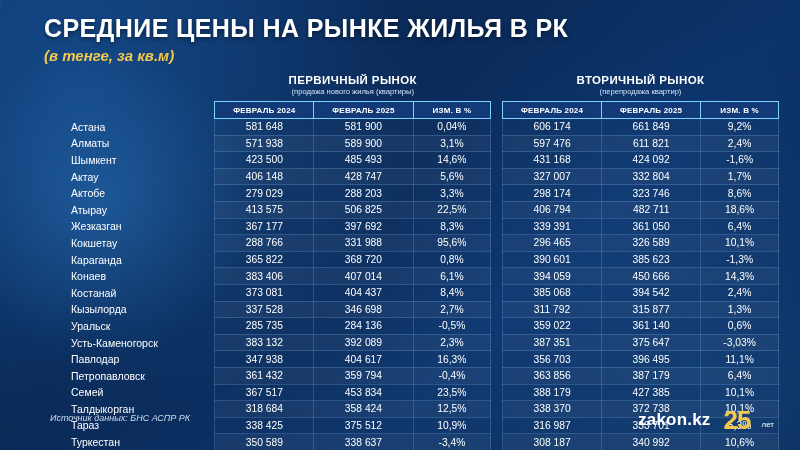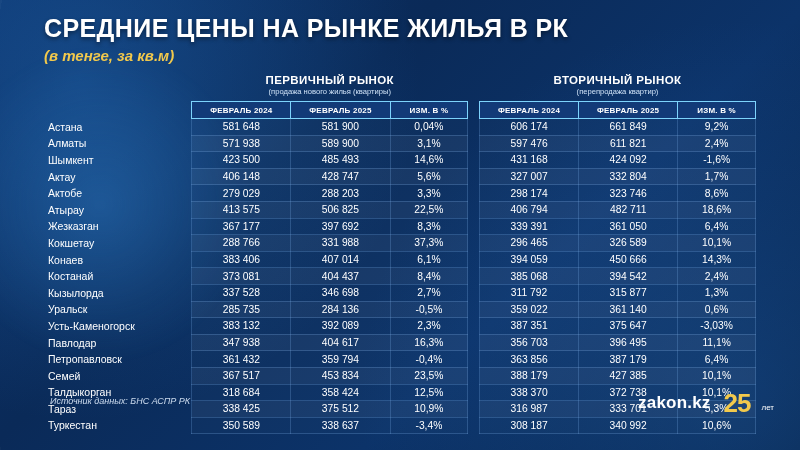--- a/index.html
+++ b/index.html
@@ -35,21 +35,21 @@
     margin:0;padding:14px 8px 0 44px;
     font-size:25px;font-weight:bold;letter-spacing:.4px;
     text-shadow:0 2px 4px rgba(0,0,0,.45);
   }
   .subtitle{
     margin:0;padding:4px 4px 0 44px;
     font-size:15px;font-style:italic;font-weight:bold;
     color:#f2c94c;
   }
 
-  .tablewrap{position:relative;margin:10px 0 0 40px;width:716px;}
+  .tablewrap{position:relative;margin:10px 0 0 63px;width:716px;}
   table{border-collapse:collapse;width:716px;font-size:10.5px;}
   th,td{padding:0;}
 
   .grouphead td{
     text-align:center;font-weight:bold;font-size:11.5px;
     letter-spacing:.4px;padding-bottom:1px;
   }
   .groupsub td{
     text-align:center;font-size:7.6px;color:#cfe2f7;padding-bottom:5px;
   }
@@ -196,25 +196,35 @@
             <td class="pct">8,3%</td>
             <td class="gap"></td>
             <td class="num">339 391</td>
             <td class="num">361 050</td>
             <td class="pct">6,4%</td>
           </tr>
           <tr>
             <td class="city">Кокшетау</td>
             <td class="num">288 766</td>
             <td class="num">331 988</td>
-            <td class="pct">37,3%</td>
+            <td class="pct">95,6%</td>
             <td class="gap"></td>
             <td class="num">296 465</td>
             <td class="num">326 589</td>
             <td class="pct">10,1%</td>
+          </tr>
+          <tr>
+            <td class="city">Караганда</td>
+            <td class="num">365 822</td>
+            <td class="num">368 720</td>
+            <td class="pct">0,8%</td>
+            <td class="gap"></td>
+            <td class="num">390 601</td>
+            <td class="num">385 623</td>
+            <td class="pct">-1,3%</td>
           </tr>
           <tr>
             <td class="city">Конаев</td>
             <td class="num">383 406</td>
             <td class="num">407 014</td>
             <td class="pct">6,1%</td>
             <td class="gap"></td>
             <td class="num">394 059</td>
             <td class="num">450 666</td>
             <td class="pct">14,3%</td>

